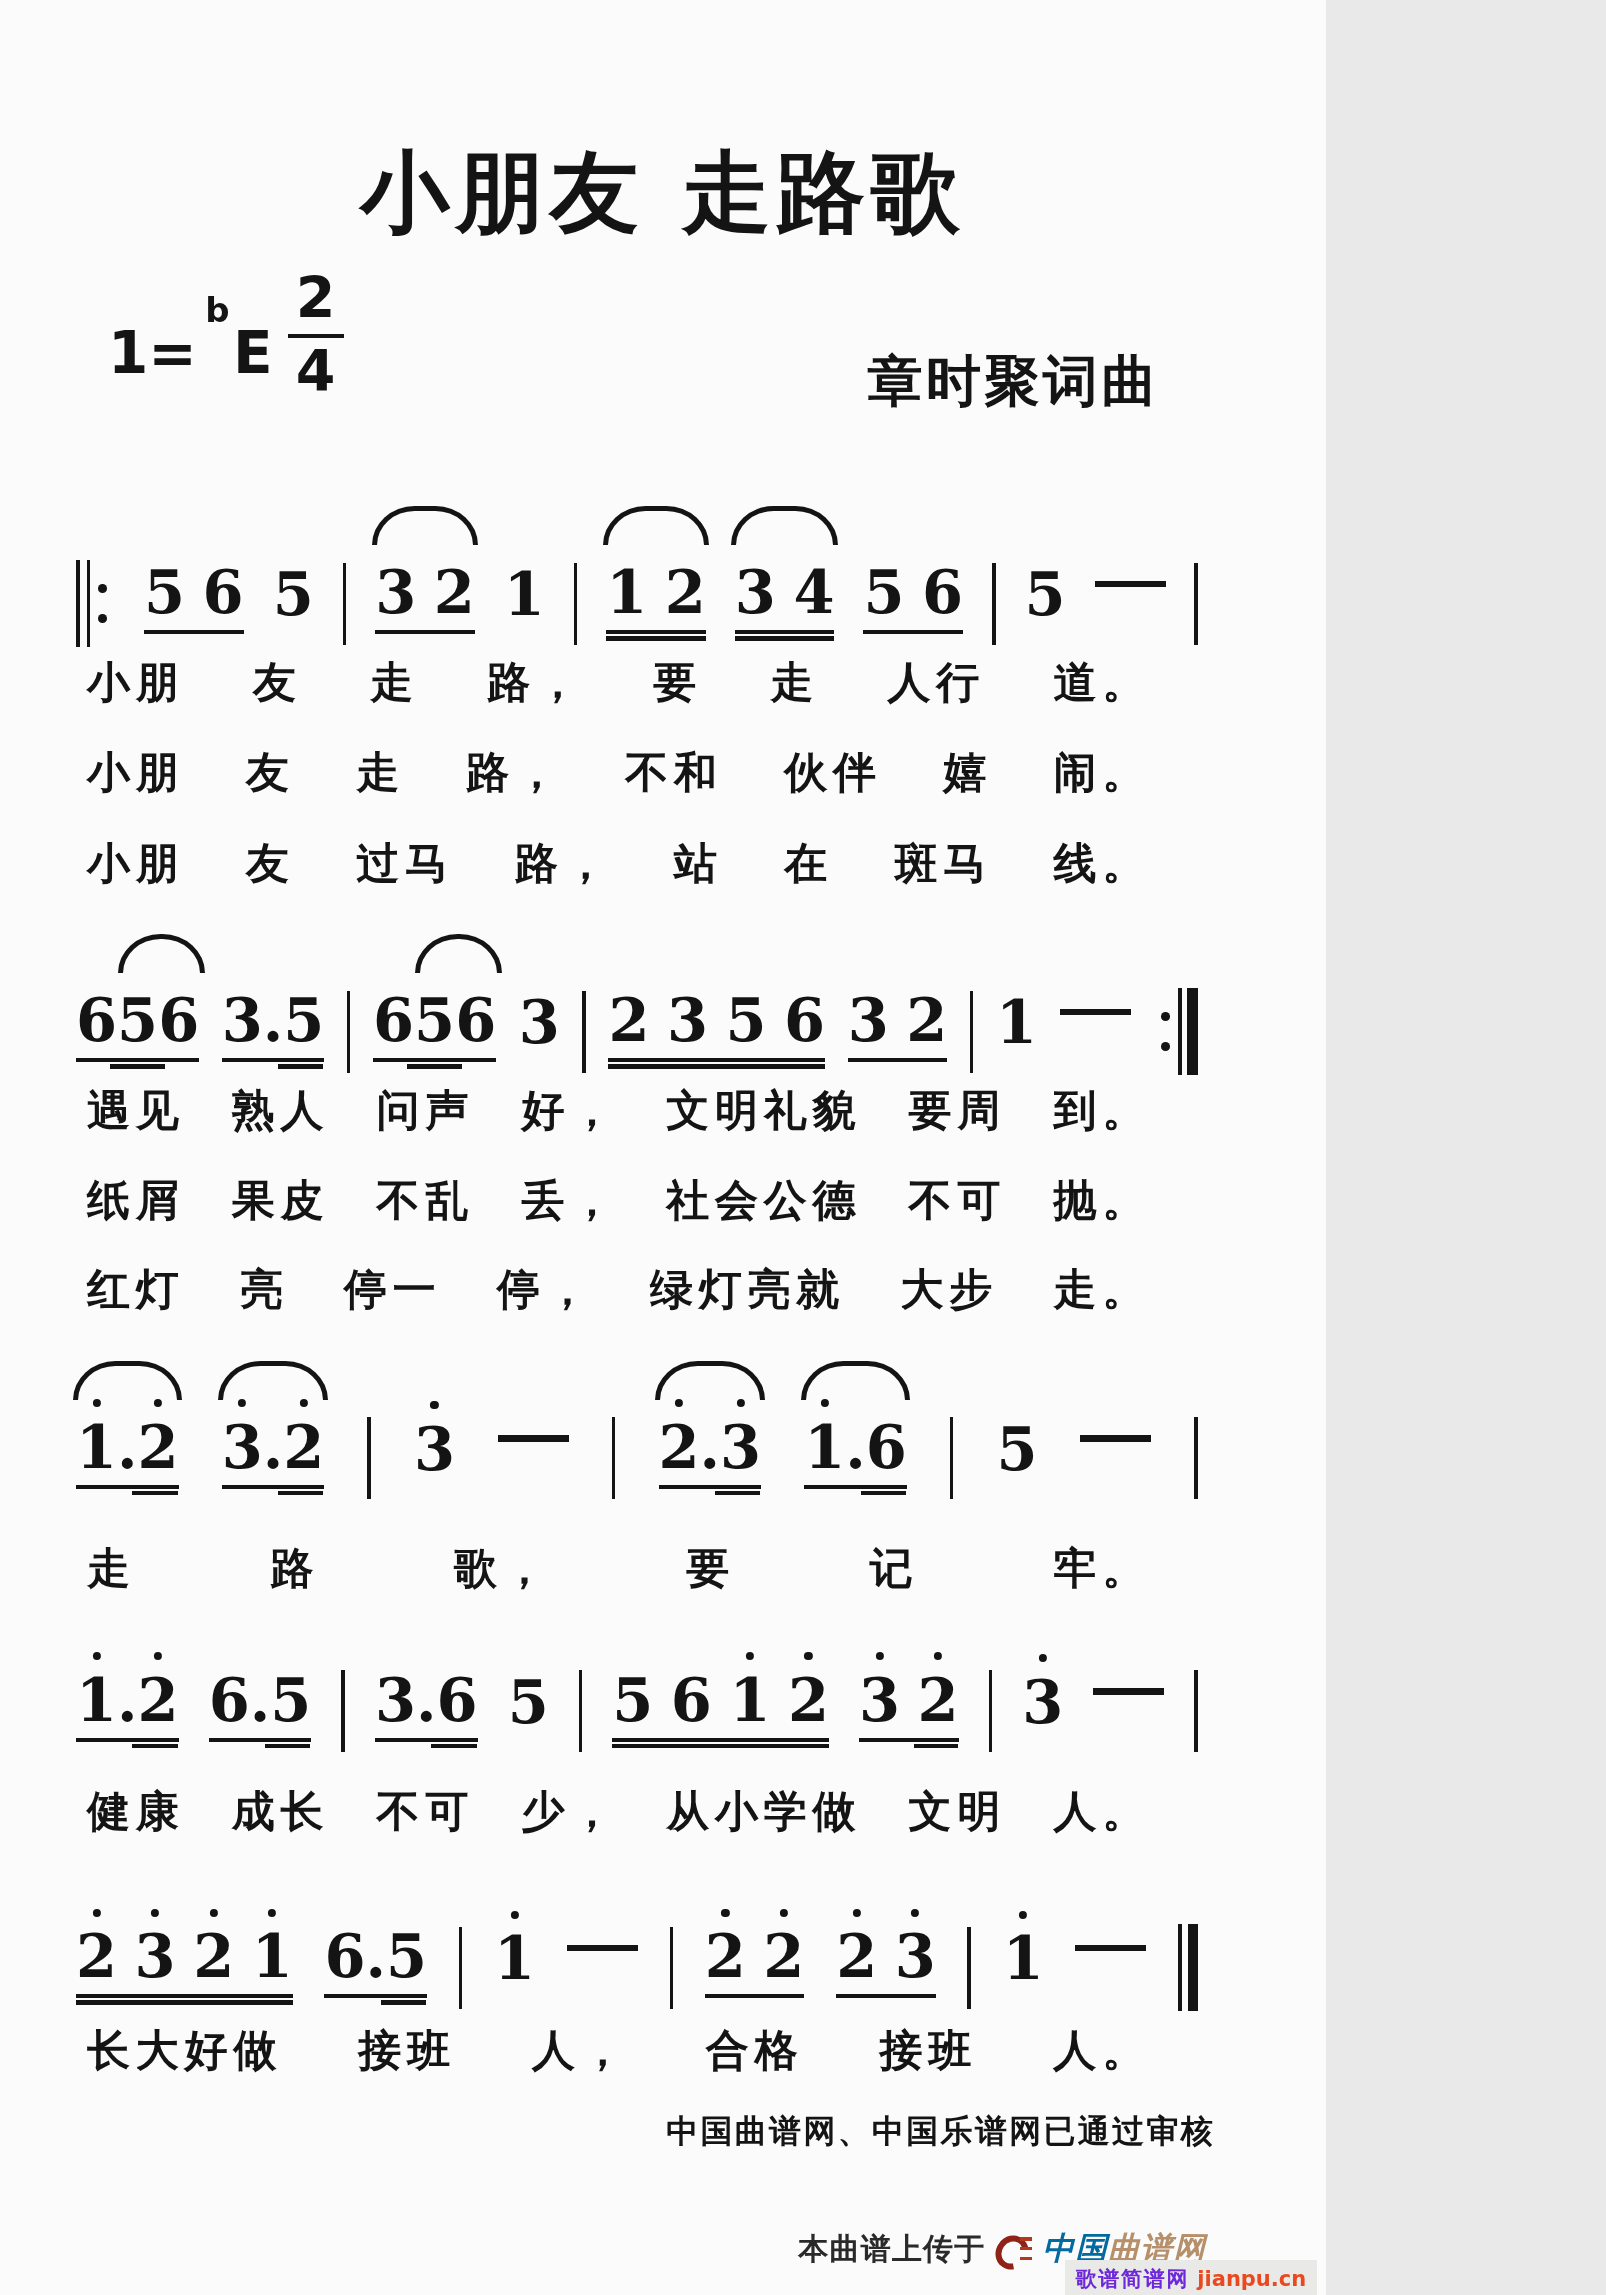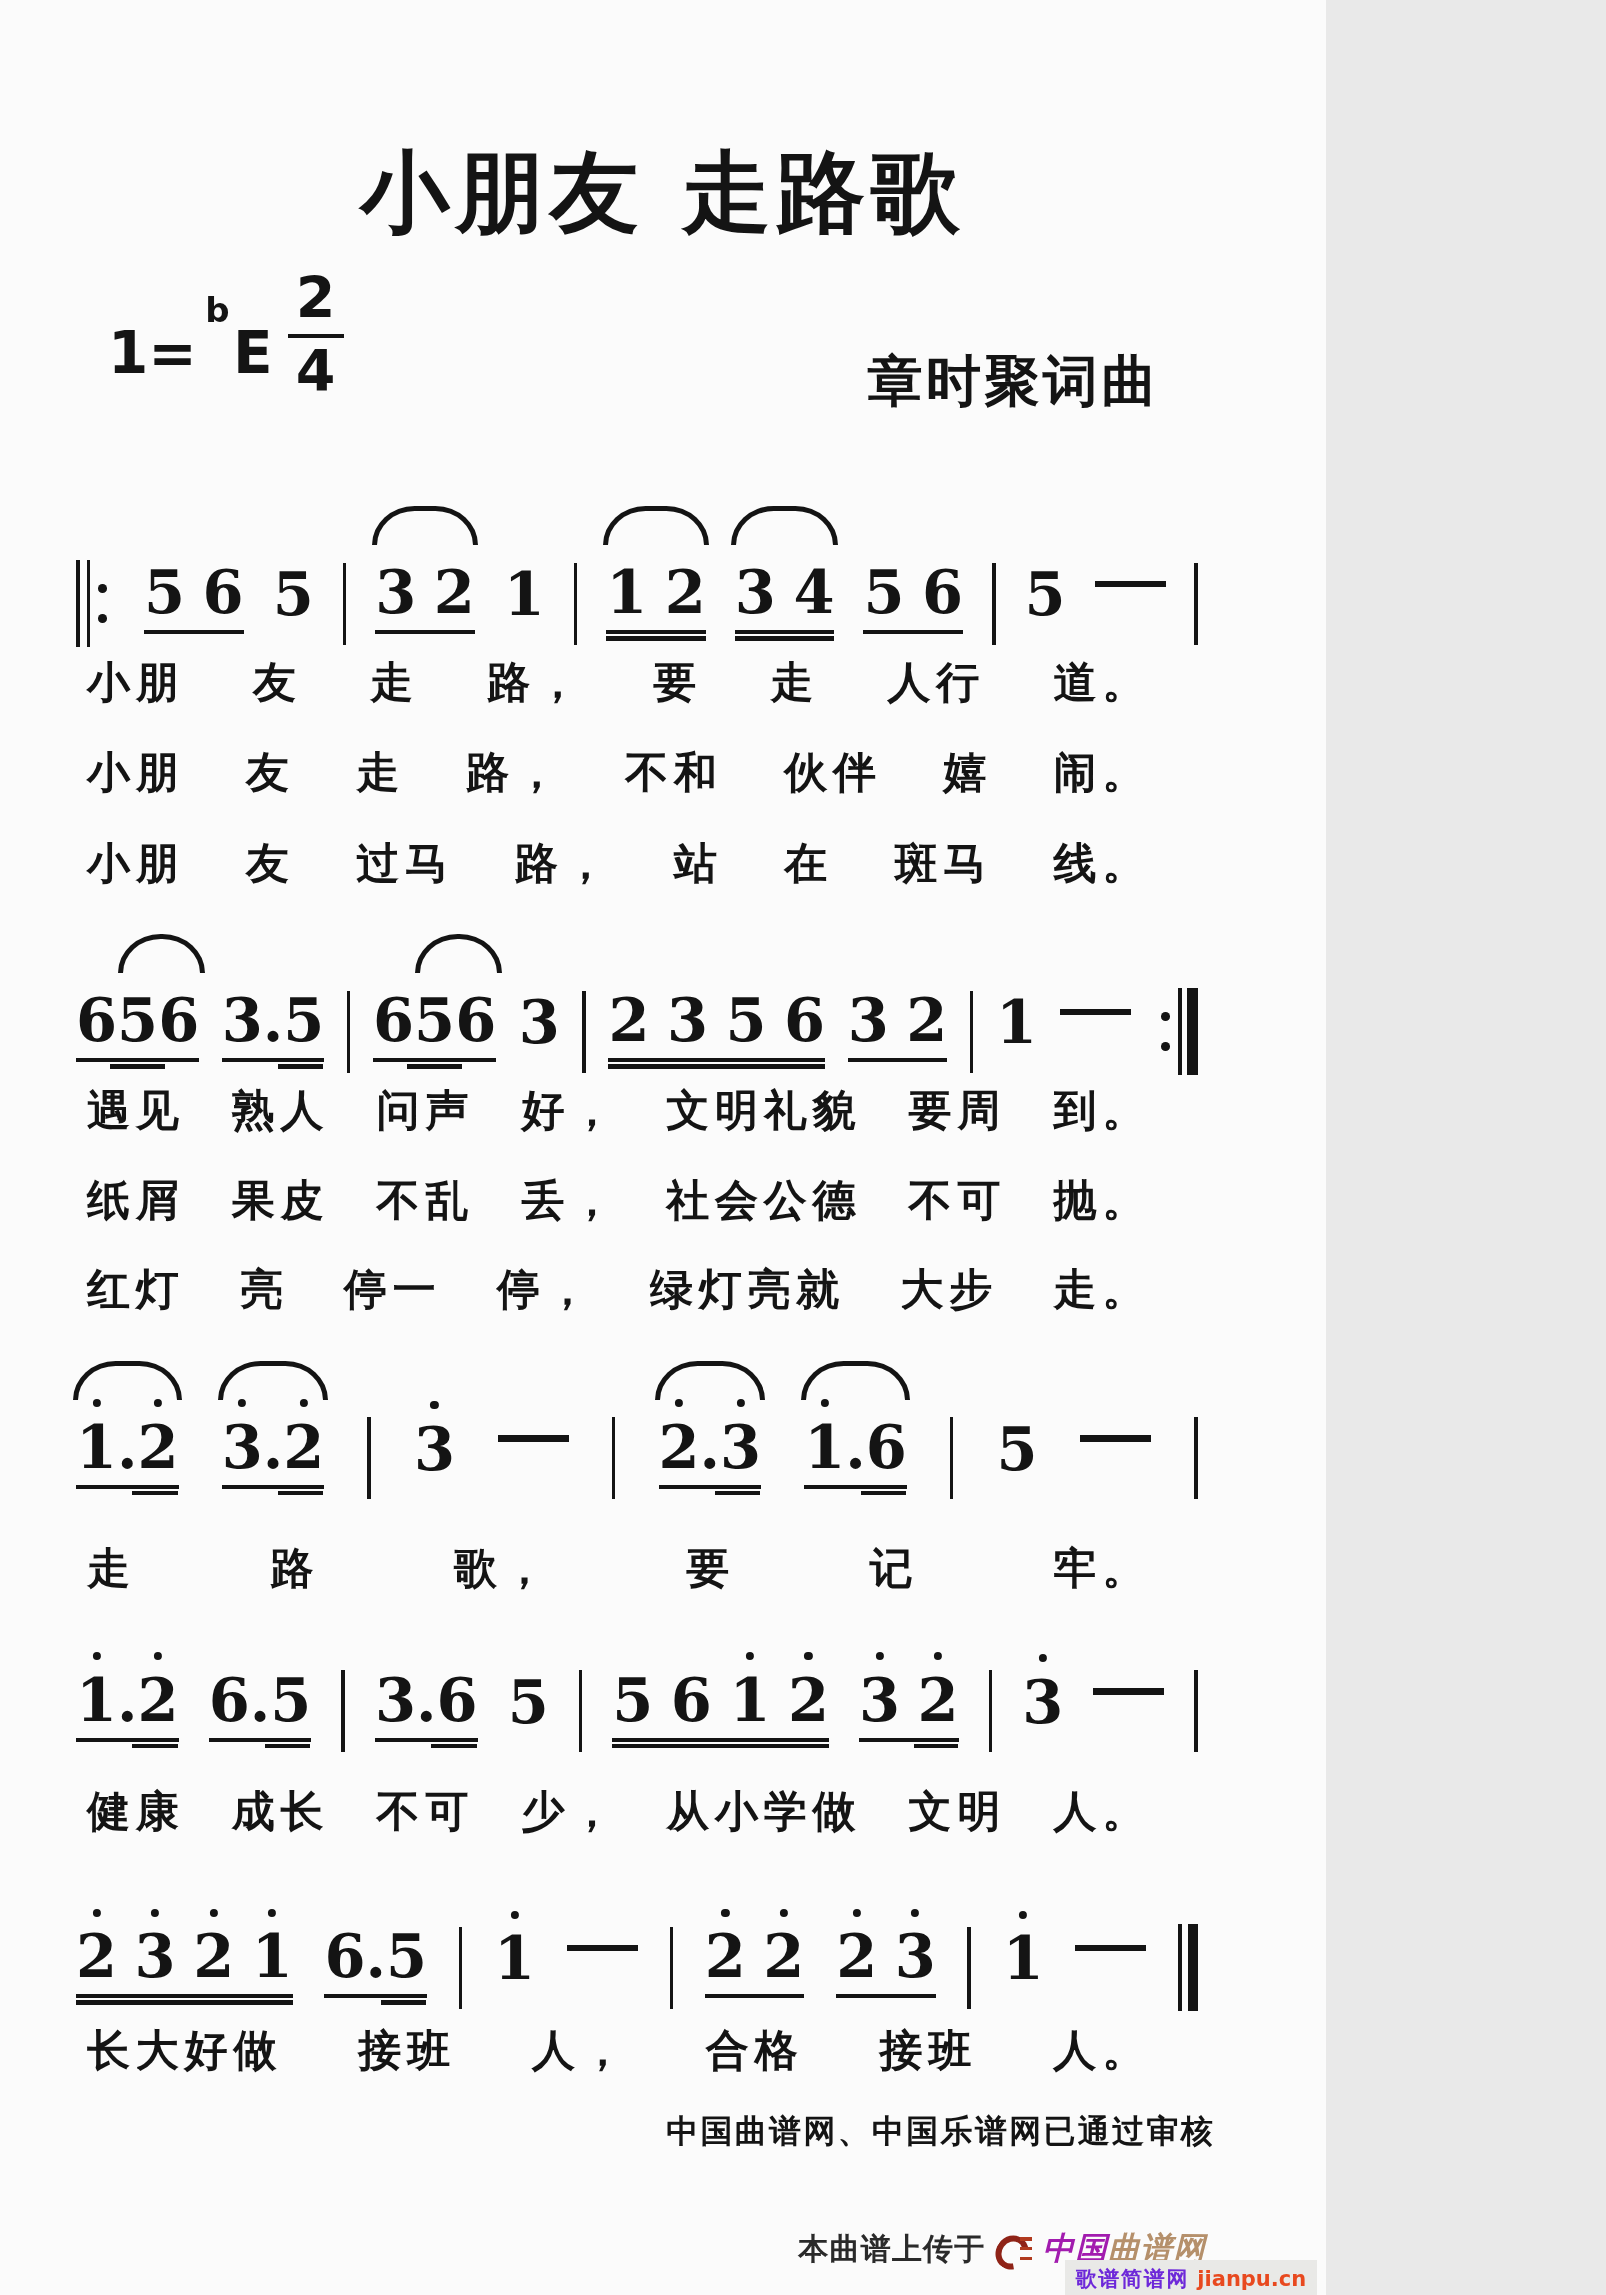--- a/index.html
+++ b/index.html
@@ -51,21 +51,21 @@
   .review{position:absolute;top:2110px;right:111px;font-size:32px;font-weight:600;letter-spacing:2.3px;}
 
   .wm1{position:absolute;top:2228px;right:120px;display:flex;align-items:center;gap:10.5px;}
   .wm1-text{font-size:30px;font-weight:700;color:#2a2a2a;letter-spacing:1.2px;}
   .logo{display:inline-block;position:relative;width:36px;height:33px;}
   .ring{position:absolute;left:0;top:2.3px;width:20px;height:23px;border:6.4px solid #8f2317;border-radius:50%;
         border-right-color:transparent;transform:rotate(35deg);}
   .lbars{position:absolute;right:0;top:4.7px;width:11.7px;height:23px;display:flex;flex-direction:column;justify-content:space-between;}
   .lbars i{height:3.5px;background:#b13a1e;display:block;}
   .site{font-size:31.5px;font-weight:700;font-style:italic;letter-spacing:1.2px;}
-  .site-b{color:#a21caf;font-style:italic;}
+  .site-b{color:#0369a1;font-style:italic;}
   .site-t{color:#b5906b;font-style:italic;}
   .wm2{position:absolute;top:2260px;right:9.3px;background:#e9e9e7;padding:4.7px 10.5px;
        font-size:21px;font-weight:600;}
   .wm2-name{color:#6d28d9;letter-spacing:1.7px;}
   .wm2-url{color:#e8491f;margin-left:8.2px;}
 </style>
 </head>
 <body>
 
 <div class="sheet">

